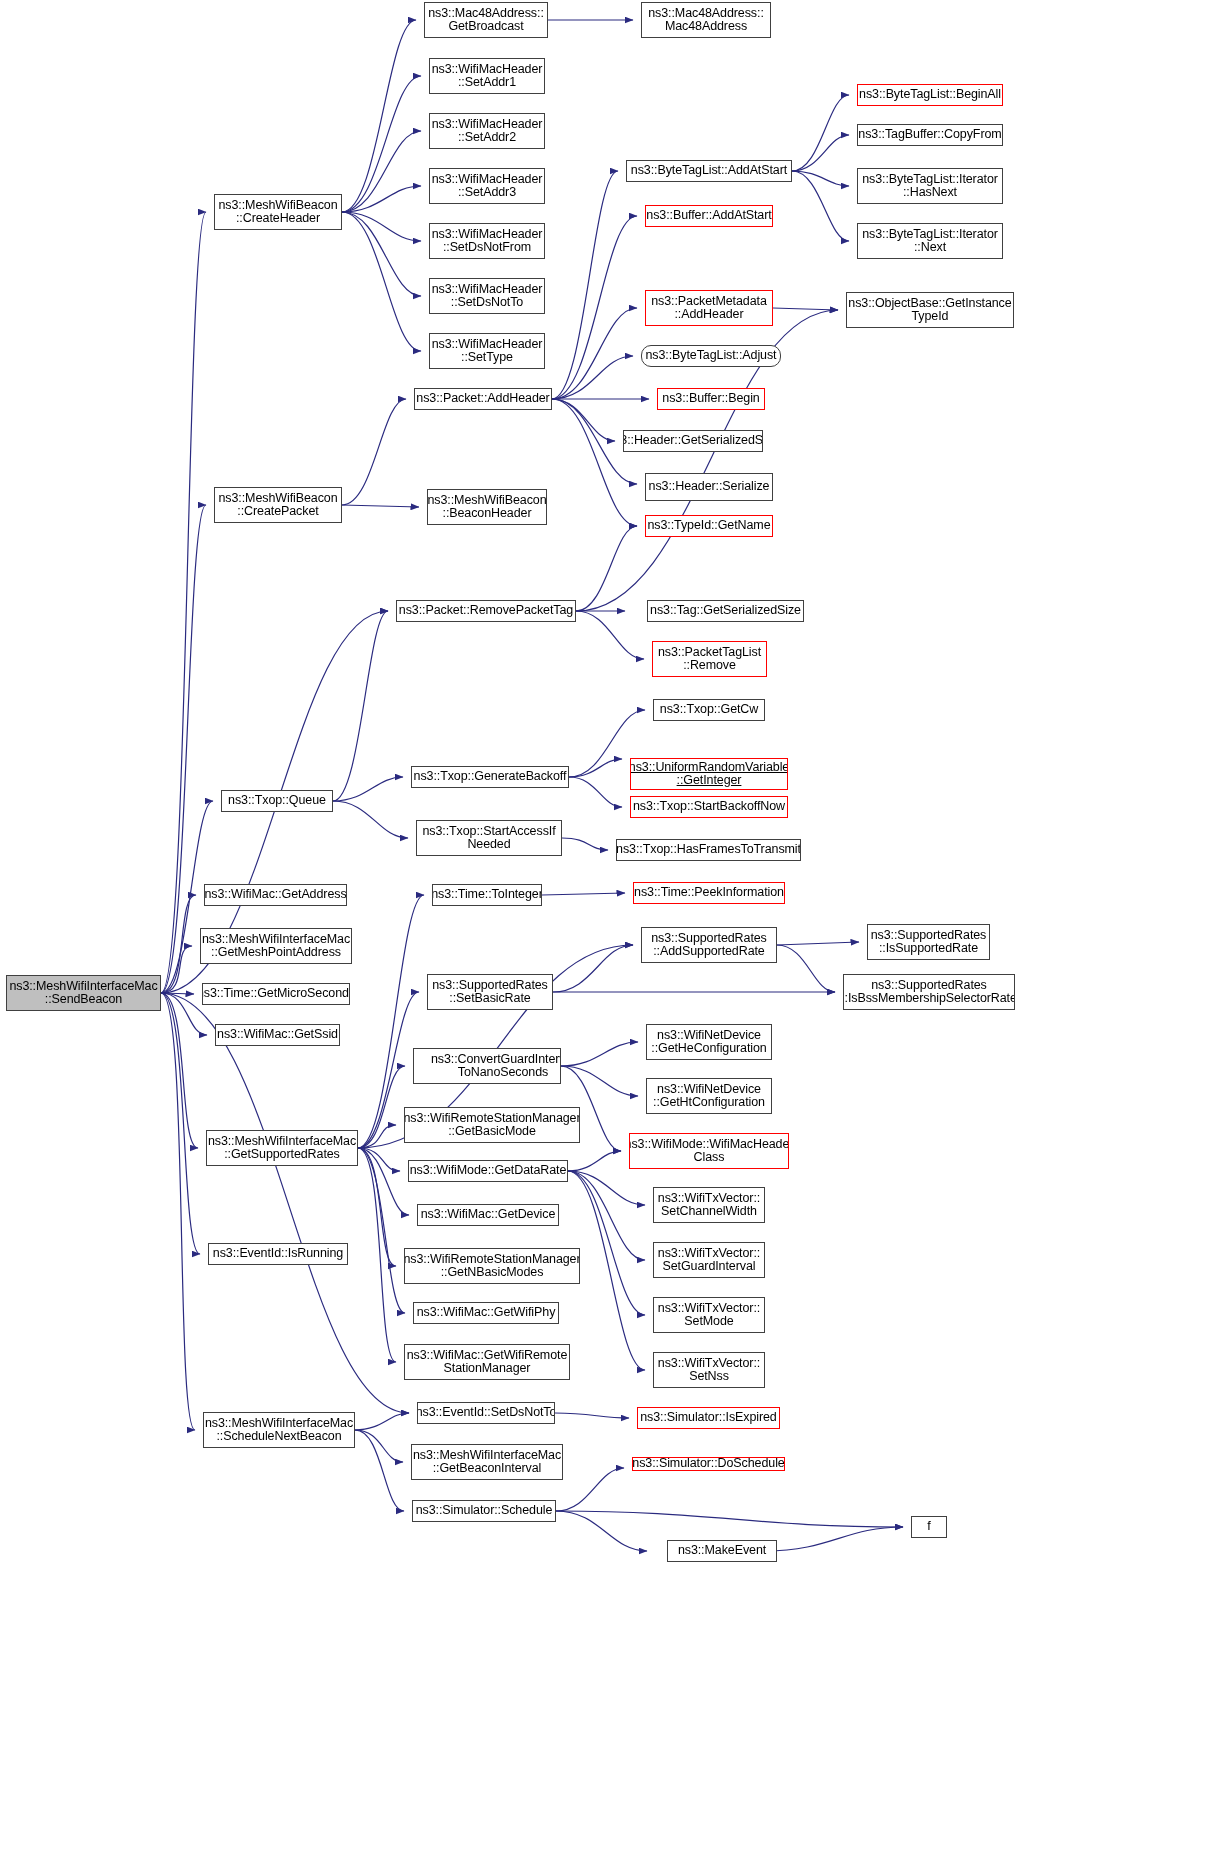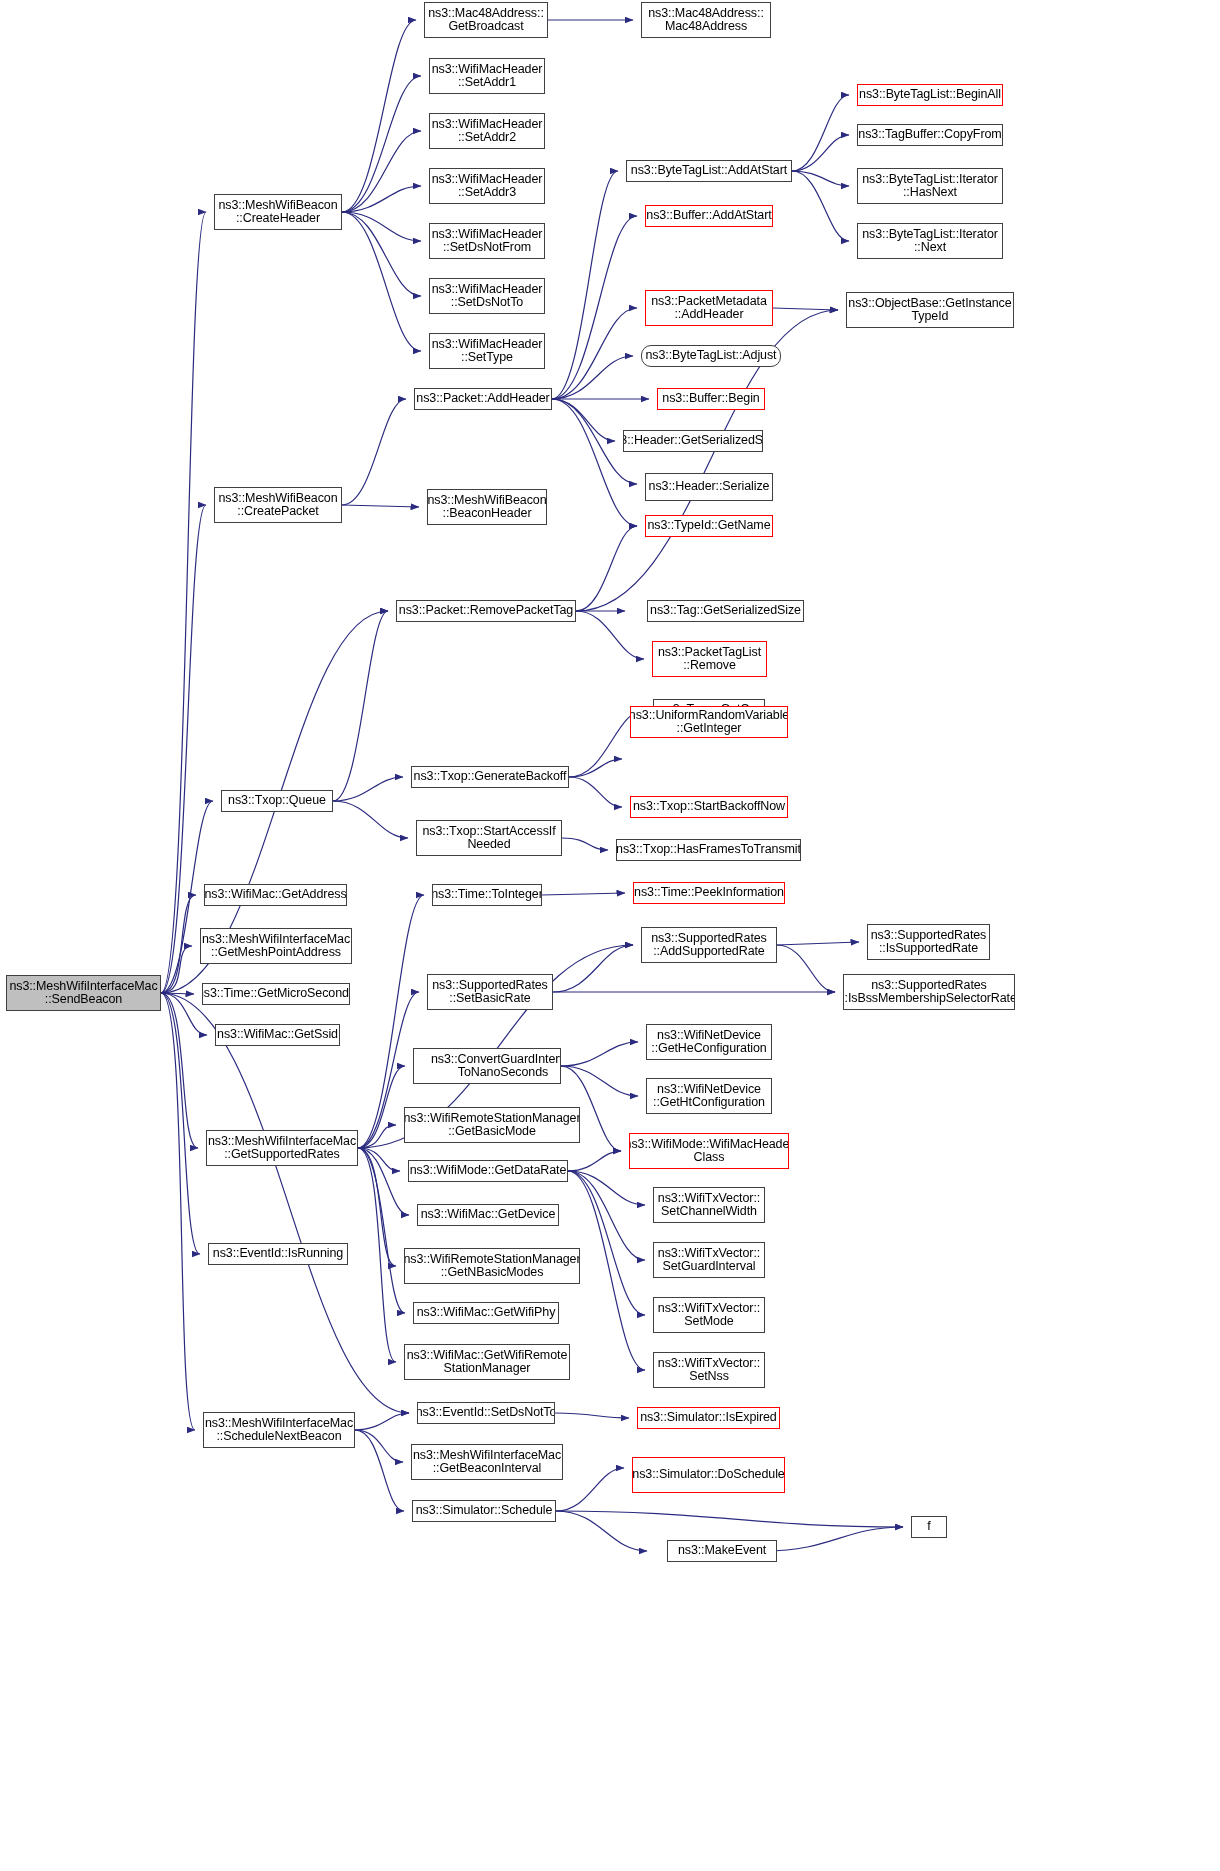--- a/index.html
+++ b/index.html
@@ -180,21 +180,21 @@
       <div class="node" style="left: 214px; top: 487px; width: 128px; height: 36px;">ns3::MeshWifiBeacon
 ::CreatePacket</div>
       <div class="node" style="left: 427px; top: 489px; width: 120px; height: 36px;">ns3::MeshWifiBeacon
 ::BeaconHeader</div>
       <div class="node" style="left: 396px; top: 600px; width: 180px; height: 22px;">ns3::Packet::RemovePacketTag</div>
       <div class="node" style="left: 633px; top: 600px; width: 157px; height: 22px; margin-left: 14px;">ns3::Tag::GetSerializedSize</div>
       <div class="node red" style="left: 652px; top: 641px; width: 115px; height: 36px;">ns3::PacketTagList
 ::Remove</div>
       <div class="node" style="left: 653px; top: 699px; width: 112px; height: 22px;">ns3::Txop::GetCw</div>
       <div class="node" style="left: 411px; top: 766px; width: 158px; height: 22px;">ns3::Txop::GenerateBackoff</div>
-      <div class="node red" style="left: 630px; top: 706px; width: 158px; height: 32px;">ns3::UniformRandomVariable
+      <div class="node red" style="left: 630px; top: 758px; width: 158px; height: 32px; text-decoration: underline;">ns3::UniformRandomVariable
 ::GetInteger</div>
       <div class="node red" style="left: 630px; top: 796px; width: 158px; height: 22px;">ns3::Txop::StartBackoffNow</div>
       <div class="node" style="left: 221px; top: 790px; width: 112px; height: 22px;">ns3::Txop::Queue</div>
       <div class="node" style="left: 416px; top: 820px; width: 146px; height: 36px;">ns3::Txop::StartAccessIf
 Needed</div>
       <div class="node" style="left: 616px; top: 839px; width: 185px; height: 22px;">ns3::Txop::HasFramesToTransmit</div>
       <div class="node" style="left: 204px; top: 884px; width: 143px; height: 22px;">ns3::WifiMac::GetAddress</div>
       <div class="node" style="left: 432px; top: 884px; width: 110px; height: 22px;">ns3::Time::ToInteger</div>
       <div class="node red" style="left: 633px; top: 882px; width: 152px; height: 22px;">ns3::Time::PeekInformation</div>
       <div class="node" style="left: 200px; top: 928px; width: 152px; height: 36px;">ns3::MeshWifiInterfaceMac
@@ -236,18 +236,18 @@
       <div class="node" style="left: 404px; top: 1344px; width: 166px; height: 36px;">ns3::WifiMac::GetWifiRemote
 StationManager</div>
       <div class="node" style="left: 653px; top: 1352px; width: 112px; height: 36px;">ns3::WifiTxVector::
 SetNss</div>
       <div class="node" style="left: 417px; top: 1402px; width: 138px; height: 22px;">ns3::EventId::SetDsNotTo</div>
       <div class="node red" style="left: 637px; top: 1407px; width: 143px; height: 22px;">ns3::Simulator::IsExpired</div>
       <div class="node" style="left: 203px; top: 1412px; width: 152px; height: 36px;">ns3::MeshWifiInterfaceMac
 ::ScheduleNextBeacon</div>
       <div class="node" style="left: 411px; top: 1444px; width: 152px; height: 36px;">ns3::MeshWifiInterfaceMac
 ::GetBeaconInterval</div>
-      <div class="node red" style="left: 632px; top: 1457px; width: 153px; height: 36px;">ns3::Simulator::DoSchedule</div>
+      <div class="node red" style="left: 632px; top: 1457px; width: 153px; height: 14px;">ns3::Simulator::DoSchedule</div>
       <div class="node" style="left: 412px; top: 1500px; width: 144px; height: 22px;">ns3::Simulator::Schedule</div>
       <div class="node" style="left: 911px; top: 1516px; width: 36px; height: 22px;">f</div>
       <div class="node" style="left: 655px; top: 1540px; width: 110px; height: 22px; margin-left: 12px;">ns3::MakeEvent</div>
     </div>
 </div>
 
 </body></html>

